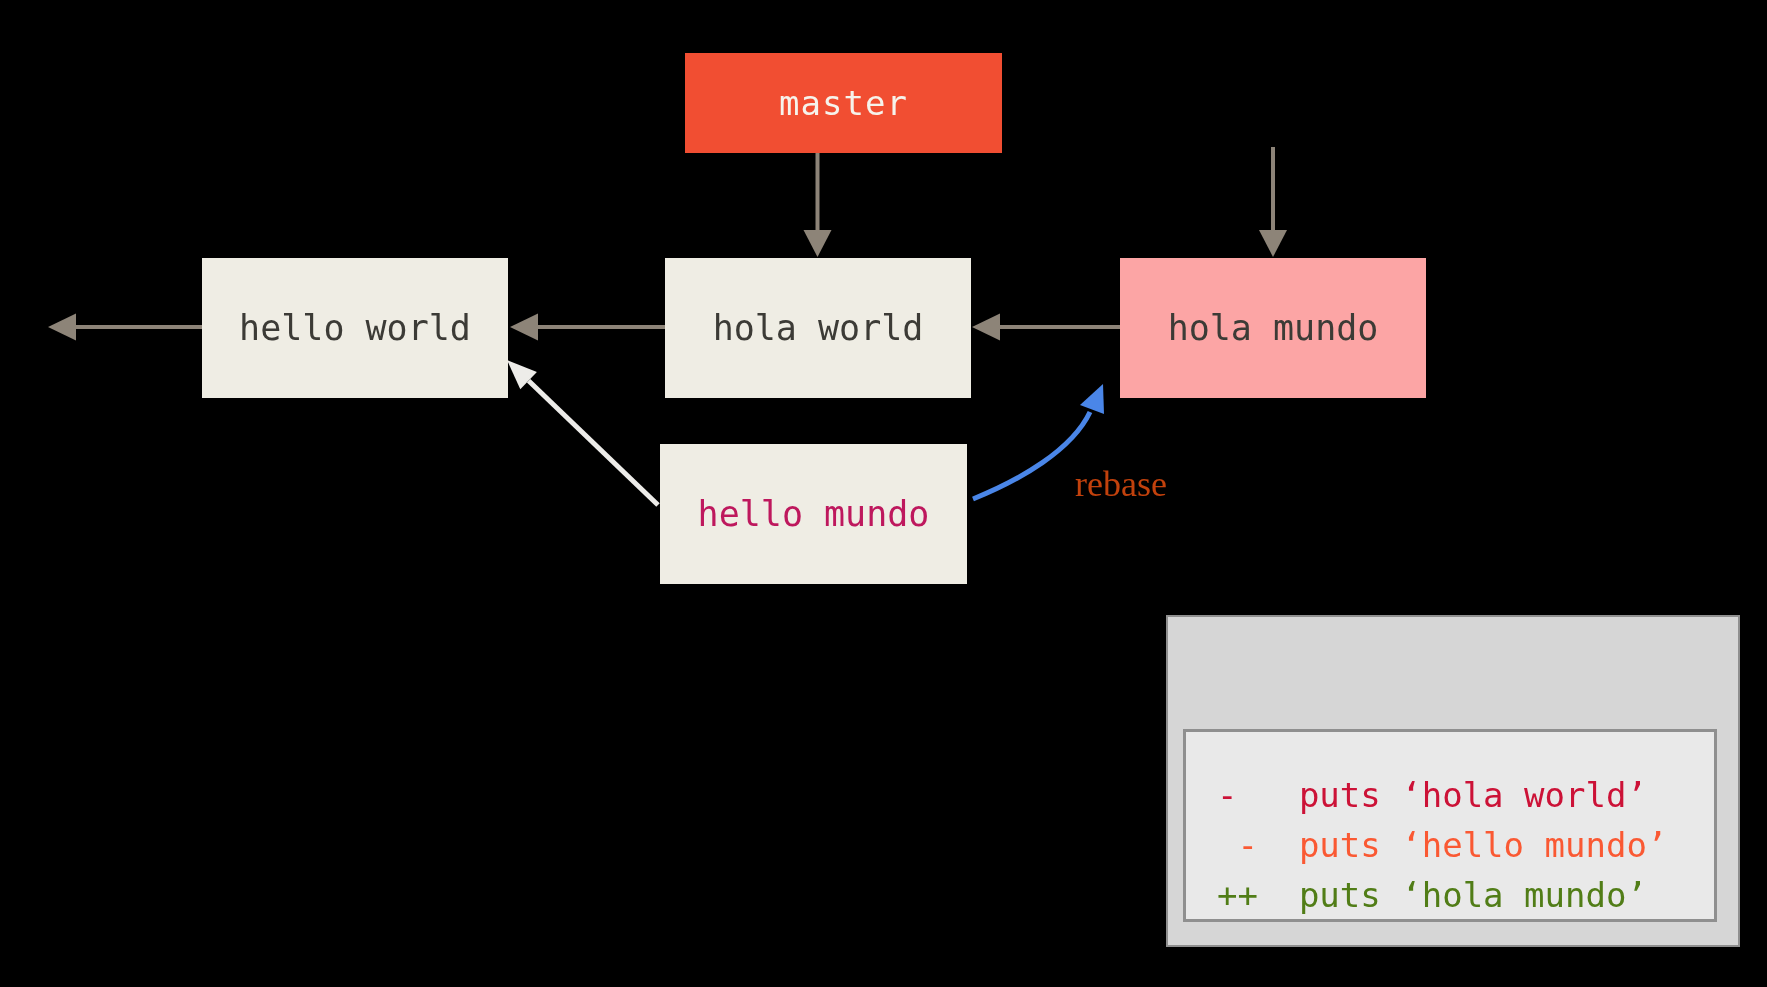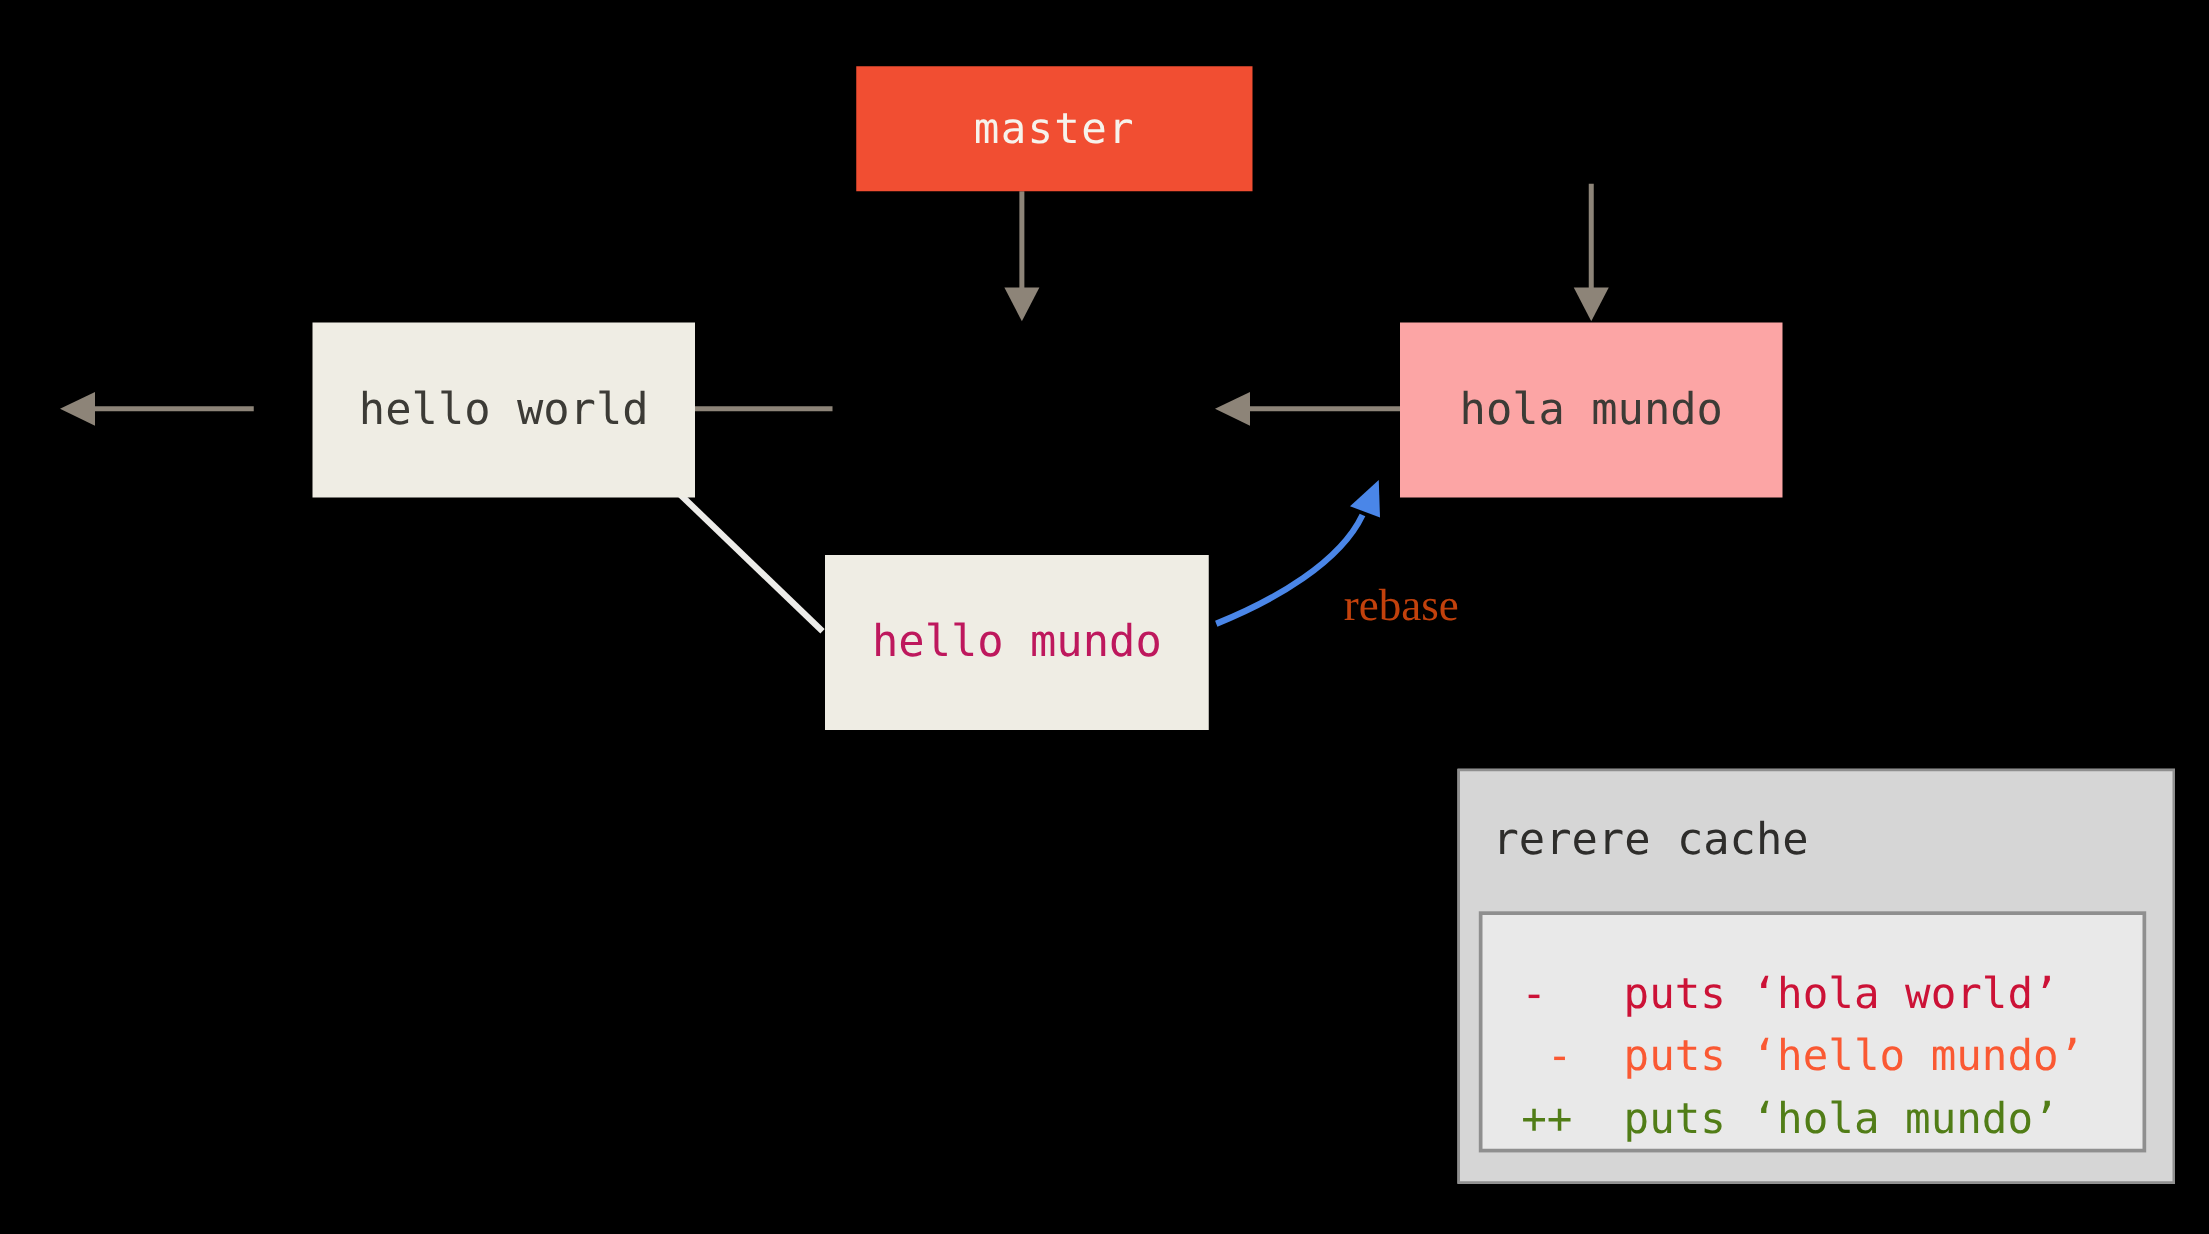--- a/index.html
+++ b/index.html
@@ -25,21 +25,21 @@
   .b-master { left: 685px; top: 53px;  width: 317px; height: 100px; }
   .b-i18    { left: 1149px; top: 49px; width: 317px; height: 98px; }
 
   .commit {
     position: absolute;
     width: 306px; height: 140px;
     background: #EFEDE4;
     display: flex; align-items: center; justify-content: center;
     font-size: 35px;
   }
-  .c-helloworld { left: 202px;  top: 258px; margin-left: 48px; }
+  .c-helloworld { left: 202px;  top: 258px; }
   .c-holaworld  { left: 665px;  top: 258px; }
   .c-holamundo  { left: 1120px; top: 258px; }
   .c-hellomundo { left: 660px;  top: 444px; width: 307px; }
 
   .rebase-label {
     position: absolute;
     left: 1075px; top: 465px;
     font-size: 36px;
     line-height: 38px;
   }
@@ -119,31 +119,33 @@
     </g>
   </svg>
 
   <div class="branch b-master" style="background-color: rgb(241, 78, 50);">
     <span style="color: rgb(246, 243, 236);">master</span>
   </div>
 
   <div class="commit c-helloworld" style="background-color: rgb(239, 237, 228);">
     <span style="color: rgb(60, 59, 54);">hello world</span>
   </div>
+  <div class="commit c-holaworld" style="background-color: rgb(239, 237, 228);">
+    <span style="color: rgb(60, 59, 54);">hola world</span>
+  </div>
   <div class="commit c-holamundo" style="background-color: #fca5a5;">
     <span style="color: rgb(60, 59, 54);">hola mundo</span>
   </div>
   <div class="commit c-hellomundo" style="background-color: rgb(239, 237, 228);">
     <span style="color: #be185d;">hello mundo</span>
   </div>
 
   <div class="rebase-label" style="color: #c2410c; font-family: Liberation Serif, serif;">rebase</div>
 
   <div class="rerere-panel">
-    <div class="rerere-title">rerere cache</div>
     <div class="rerere-inner">
       <pre><span style="color: rgb(204, 18, 55);">-   puts ‘hola world’</span>
 <span style="color: rgb(250, 89, 51);"> -  puts ‘hello mundo’</span>
 <span style="color: rgb(81, 125, 23);">++  puts ‘hola mundo’</span></pre>
     </div>
   </div>
 
 </div>
 
 </body></html>

